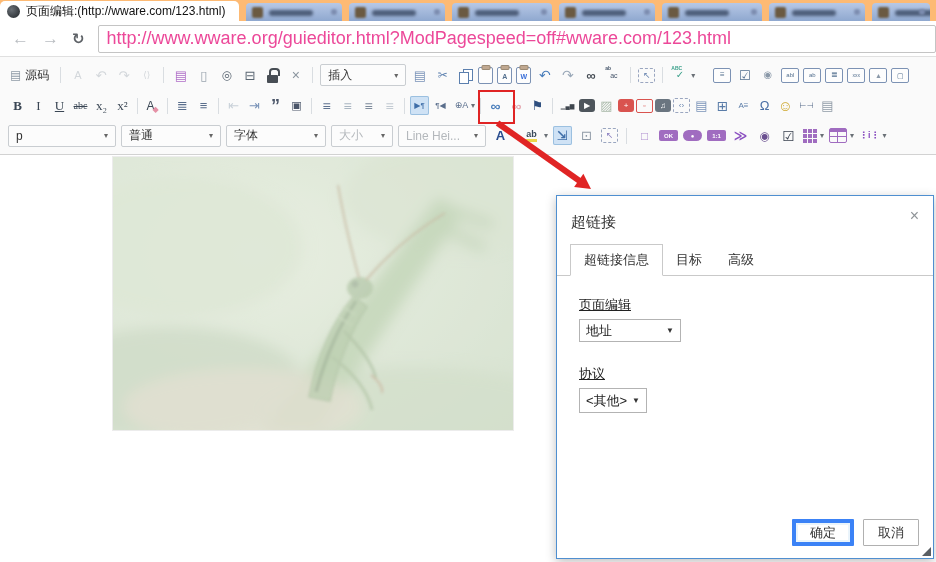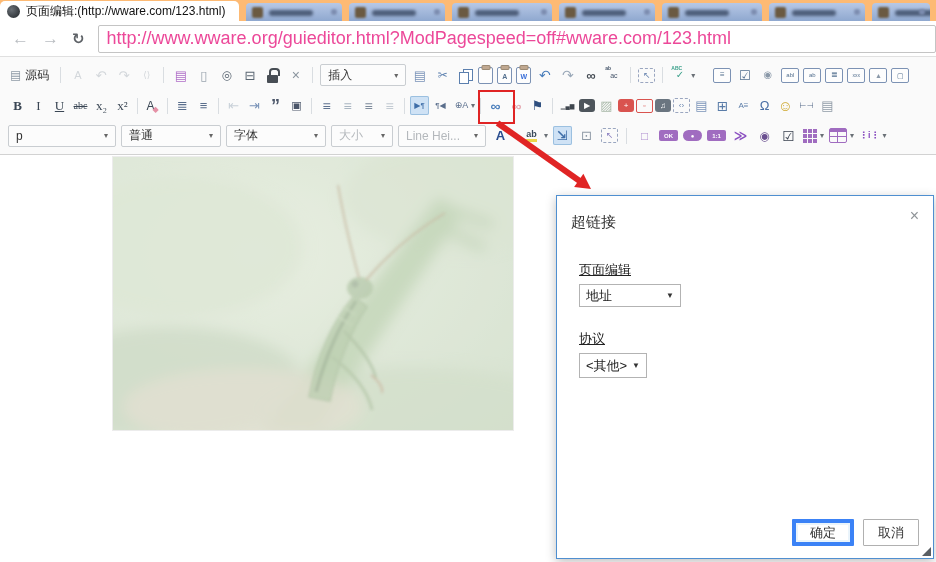--- a/index.html
+++ b/index.html
@@ -519,20 +519,25 @@
   <svg id="ann-svg">
     <line id="ann-line" stroke-width="6" x1="497.515625" y1="123" x2="582.8307754769149" y2="183.23252475588976" stroke="#e02424"></line>
     <polygon id="ann-head" points="591,189 574.1321830200842,186.88416675230275 583.3601434106605,173.81340751536652" fill="#e02424"></polygon>
   </svg>
 
   <div class="dlg">
     <div class="dlg-head">
       <span>超链接</span>
       <span class="dlg-close">×</span>
     </div>
+    <div class="dlg-tabs">
+        <div class="dlg-tab active">超链接信息</div>
+        <div class="dlg-tab">目标</div>
+        <div class="dlg-tab">高级</div>
+      </div>
     <div class="dlg-body">
       <div class="fld">
         <div class="fld-label">页面编辑</div><br>
         <div class="sel sel1">
           <span>地址</span>
           <span class="sel-car">▼</span>
         </div>
       </div>
       <div class="fld-row">
         <div class="col-proto">

